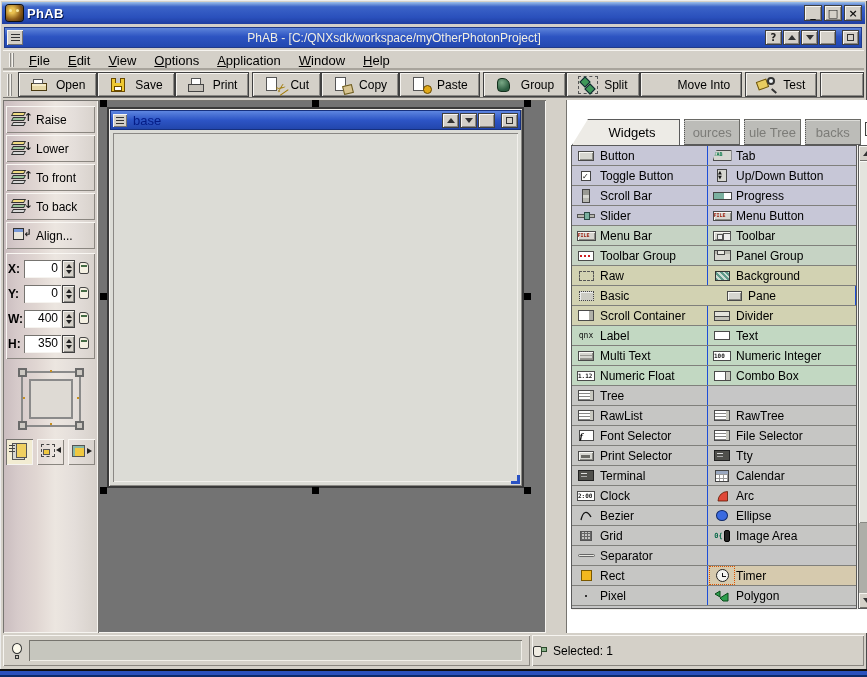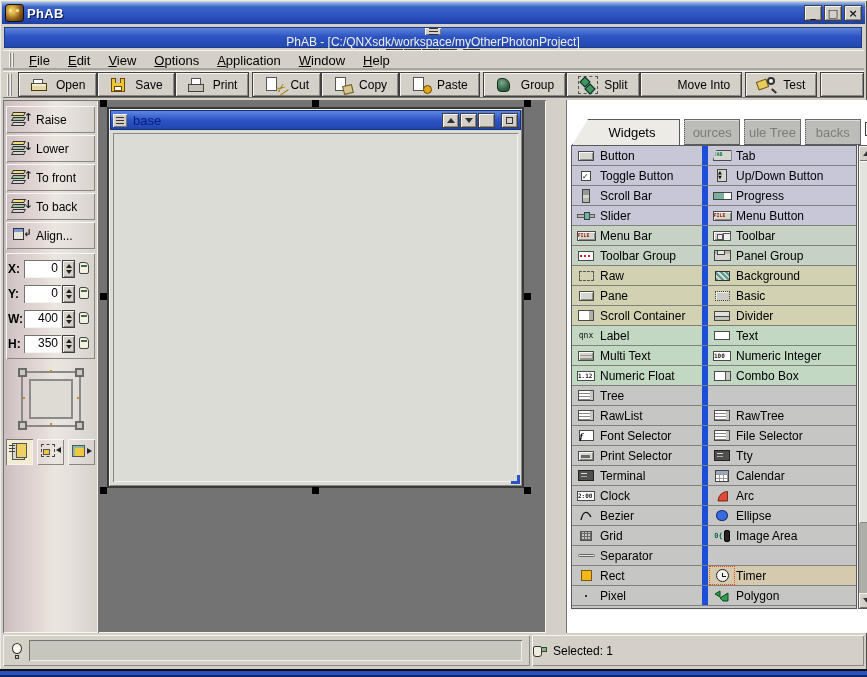--- a/index.html
+++ b/index.html
@@ -16,21 +16,21 @@
   #app-icon{width:17px;height:16px;margin:0 4px 0 1px;position:relative;border-radius:3px;
     background:radial-gradient(circle at 35% 35%, #e8c050 0 18%, #8a5a18 60%, #402808 100%);box-shadow:0 0 0 1px #101010;}
   #app-icon::after{content:"";position:absolute;left:3px;top:4px;width:3px;height:3px;background:#f8e8a0;border-radius:50%;box-shadow:7px 0 0 #f8e8a0;}
   #title-text{color:#fff;font-weight:bold;font-size:13px;letter-spacing:.3px;text-shadow:1px 1px 0 #00124a;}
   #win-btns{margin-left:auto;display:flex;gap:2px;}
   .wbtn{width:18px;height:16px;display:flex;align-items:center;justify-content:center;
     font:bold 11px "DejaVu Sans",sans-serif;color:#111;cursor:default;}
   
   #mdibar{position:absolute;left:4px;top:27px;right:5px;height:21px;border:1px solid #203a8a;
     background:linear-gradient(180deg,#5d84da 0%, #2d54c2 45%, #2248b0 100%);
-    display:flex;align-items:center;padding:0 2px;flex-direction:column;}
+    display:flex;align-items:center;padding:0 2px;}
   #mdi-menu{width:16px;height:15px;display:flex;align-items:center;justify-content:center;}
   #mdi-menu i{display:block;width:9px;height:7px;background:repeating-linear-gradient(180deg,#333 0 1px,transparent 1px 3px);}
   #mdi-title{flex:1;text-align:center;color:#f2efe2;font-size:12px;}
   #mdi-btns{display:flex;align-items:center;gap:1px;}
   .mbtn{width:17px;height:15px;display:flex;align-items:center;justify-content:center;font:bold 10px "DejaVu Sans",sans-serif;color:#222;}
   .mbtn .tri-u{width:0;height:0;border-left:4px solid transparent;border-right:4px solid transparent;border-bottom:5px solid #333;}
   .mbtn .tri-d{width:0;height:0;border-left:4px solid transparent;border-right:4px solid transparent;border-top:5px solid #333;}
   .mbtn .sq{width:7px;height:7px;border:1px solid #333;background:#d4d0c8;}
   .mgap{width:4px;}
   
@@ -129,21 +129,21 @@
   .ptab{height:26px;display:flex;align-items:center;justify-content:center;font-size:13px;position:relative;}
   .ptab.active{background:#edebe6;color:#000;z-index:2;width:108px;border:1px solid #5a5a5a;border-bottom:none;
     clip-path:polygon(0 100%, 16px 0, 100% 0, 100% 100%);padding-left:12px;}
   .ptab.inactive{background:#bcbcb8;color:#7c7c78;border:1px solid #6a6a66;border-bottom:1px solid #5a5a5a;
     border-left:1px dotted #555;margin-left:4px;flex:1;box-shadow:inset 0 1px 0 #dcdcd8;}
   #tab-corner{position:absolute;right:4px;top:22px;width:14px;height:14px;}
   #pal-frame{position:absolute;left:5px;top:45px;width:286px;height:464px;border:1px solid #5a5a5a;background:#c6c6c6;
     box-shadow:1px 1px 0 #f2f0ec;}
   .prow{display:flex;height:20px;border-bottom:1px solid #80807c;}
   .pcell{display:flex;align-items:center;font-size:12px;color:#000;overflow:hidden;white-space:nowrap;}
-  .pcell.left{width:136px;border-right:6px solid #1d4ed8;}
+  .pcell.left{width:136px;border-right:1px solid #1d4ed8;}
   .pcell.right{flex:1;}
   .cat-control{background:#c7c7d7;} .cat-bars{background:#c6d3c4;} .cat-containers{background:#d2d2b2;}
   .cat-text{background:#c2d8c2;} .cat-misc{background:#c6c6c4;}
   .pcell.selected{background:#d6caae;}
   .pcell.selected .ic{outline:1px dotted #e05400;outline-offset:1px;}
   
   .ic{width:22px;height:15px;display:flex;align-items:center;justify-content:center;flex:none;margin:0 3px 0 3px;position:relative;}
   .ic b,.ic b i{display:block;}
   .g-raised{background:#d6d6d0;border:1px solid #4a4a4a;box-shadow:inset 1px 1px 0 #f8f8f4, inset -1px -1px 0 #8e8e88;}
   .g-white{background:#fff;border:1px solid #4a4a4a;}
@@ -600,31 +600,31 @@
             <span>Raw</span>
           </div>
           <div class="pcell right cat-containers">
             <span class="ic">
               <b class="hatchbox"></b>
             </span>
             <span>Background</span>
           </div>
         </div>
         <div class="prow">
+          <div class="pcell right cat-containers">
+            <span class="ic">
+              <b class="basicbox"></b>
+            </span>
+            <span>Basic</span>
+          </div>
           <div class="pcell left cat-containers">
             <span class="ic">
               <b class="g-raised w15h10"></b>
             </span>
             <span>Pane</span>
-          </div>
-          <div class="pcell right cat-containers">
-            <span class="ic">
-              <b class="basicbox"></b>
-            </span>
-            <span>Basic</span>
           </div>
         </div>
         <div class="prow">
           <div class="pcell left cat-containers">
             <span class="ic">
               <b class="g-white w16h11 scstrip"></b>
             </span>
             <span>Scroll Container</span>
           </div>
           <div class="pcell right cat-containers">

